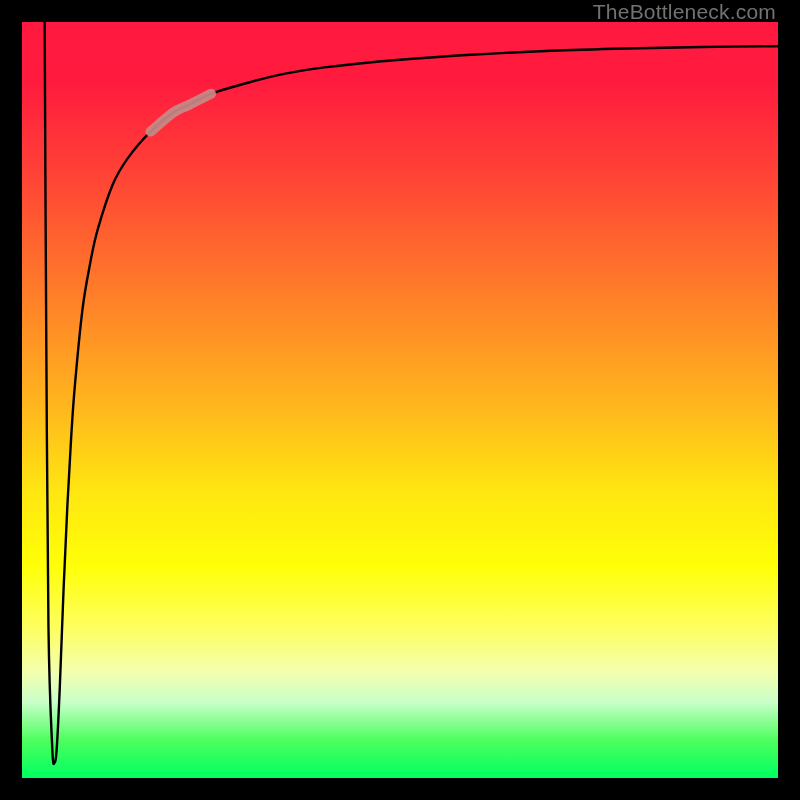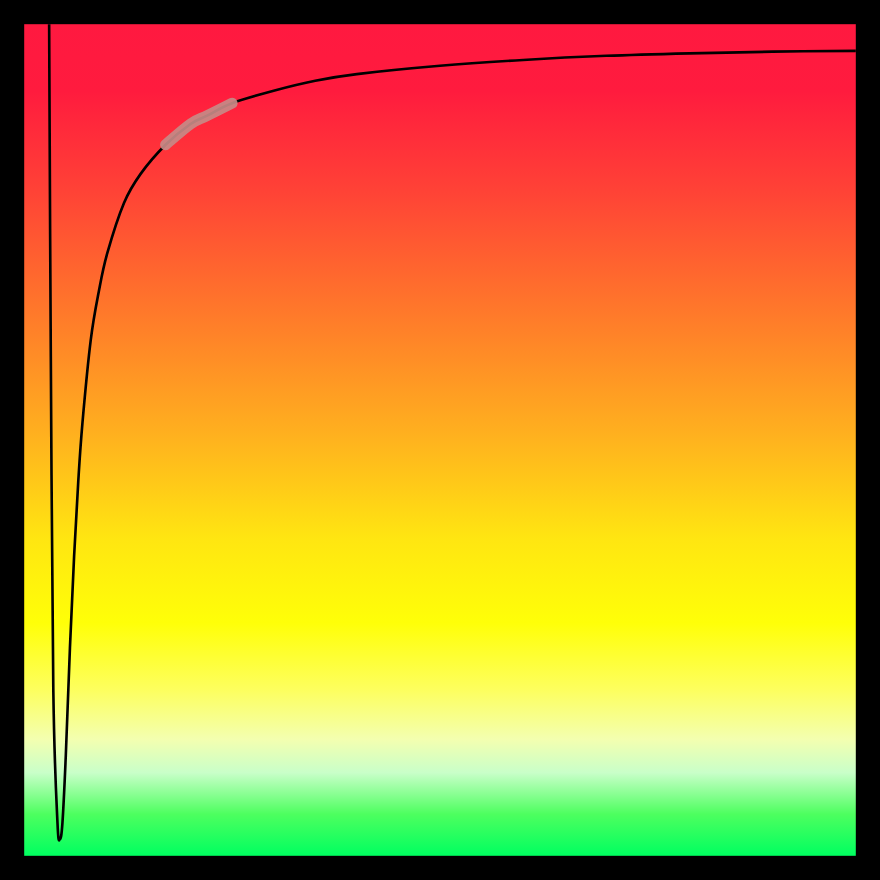--- a/index.html
+++ b/index.html
@@ -47,19 +47,20 @@
     left: 0;
     top: 0;
     width: 756px;
     height: 756px;
   }
 </style>
 </head>
 <body>
 
 <div class="frame">
+  <div class="watermark">TheBottleneck.com</div>
   <div class="plot-area">
     <svg class="curve" viewBox="0 0 756 756">
       <path d="M 22.68 0.00 C 22.93 50.40, 23.56 201.60, 24.19 302.40 C 24.82 403.20, 25.45 534.24, 26.46 604.80 C 27.47 675.36, 29.23 703.08, 30.24 725.76 C 31.25 748.44, 31.75 740.88, 32.51 740.88 C 33.26 740.88, 33.89 738.36, 34.78 725.76 C 35.66 713.16, 36.67 691.74, 37.80 665.28 C 38.93 638.82, 40.32 597.24, 41.58 567.00 C 42.84 536.76, 44.10 509.04, 45.36 483.84 C 46.62 458.64, 47.88 435.96, 49.14 415.80 C 50.40 395.64, 51.03 384.30, 52.92 362.88 C 54.81 341.46, 57.96 307.44, 60.48 287.28 C 63.00 267.12, 65.52 255.15, 68.04 241.92 C 70.56 228.69, 71.82 221.13, 75.60 207.90 C 79.38 194.67, 85.68 174.51, 90.72 162.54 C 95.76 150.57, 99.54 144.90, 105.84 136.08 C 112.14 127.26, 120.96 117.18, 128.52 109.62 C 136.08 102.06, 144.90 95.13, 151.20 90.72 C 157.50 86.31, 160.02 86.31, 166.32 83.16 C 172.62 80.01, 178.92 75.60, 189.00 71.82 C 199.08 68.04, 214.20 63.88, 226.80 60.48 C 239.40 57.08, 252.00 53.93, 264.60 51.41 C 277.20 48.89, 283.50 47.63, 302.40 45.36 C 321.30 43.09, 352.80 39.94, 378.00 37.80 C 403.20 35.66, 428.40 34.02, 453.60 32.51 C 478.80 31.00, 504.00 29.74, 529.20 28.73 C 554.40 27.72, 579.60 27.09, 604.80 26.46 C 630.00 25.83, 655.20 25.33, 680.40 24.95 C 705.60 24.57, 743.40 24.32, 756.00 24.19" id="main-curve" fill="none" stroke="#000" stroke-width="2.4" stroke-linecap="round" stroke-linejoin="round"></path>
       <path d="M 128.52 109.62 C 132.30 106.47, 144.90 95.13, 151.20 90.72 C 157.50 86.31, 160.02 86.31, 166.32 83.16 C 172.62 80.01, 185.22 73.71, 189.00 71.82" id="highlight-curve" fill="none" stroke="#c78a87" stroke-width="10" stroke-linecap="round" stroke-linejoin="round" opacity="0.92"></path>
     </svg>
   </div>
 </div>
 
 </body></html>

